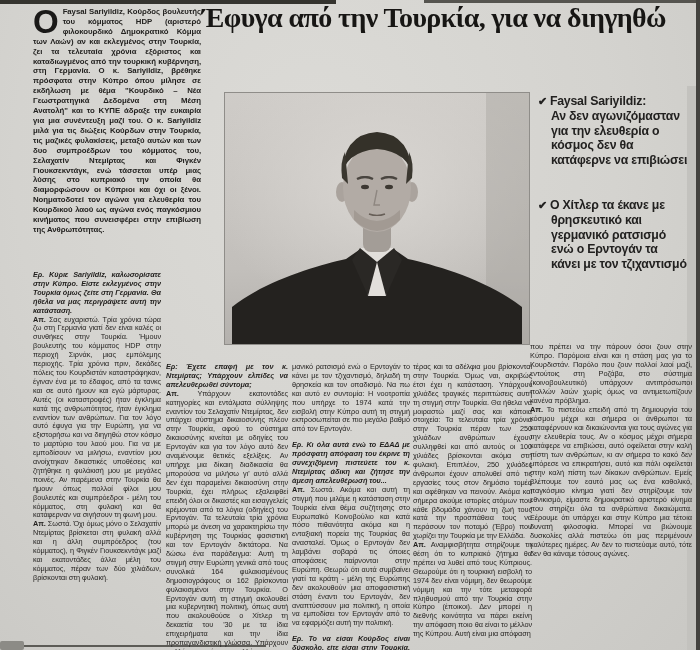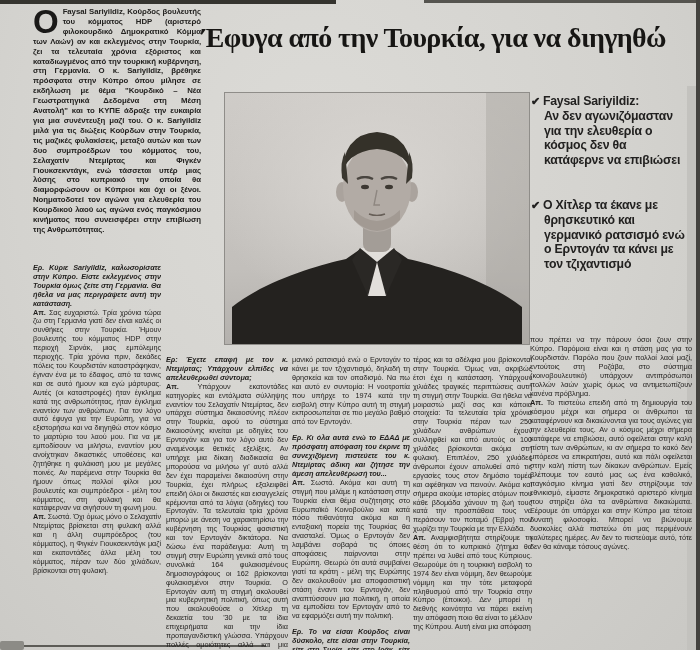--- a/index.html
+++ b/index.html
@@ -25,21 +25,21 @@
     font-size:7.8px;line-height:9.9px;font-weight:bold;
     text-align:justify;letter-spacing:-0.05px;color:#232220;
   }
   .dropcap{
     float:left;font-size:33px;line-height:27px;padding:1px 4px 0 0;
     font-weight:bold;color:#1a1918;
   }
 
   
   .headline{
-    left:176px;top:20px;width:516px;text-align:center;
+    left:176px;top:0;width:516px;text-align:center;
     font-family:"Liberation Serif",serif;font-weight:bold;
     font-size:28px;line-height:36px;letter-spacing:-0.6px;color:#171614;
   }
 
   
   .photo{left:224px;top:92px;width:306px;height:253px;}
   .photo svg{display:block;}
 
   
   .col{
@@ -48,29 +48,29 @@
     letter-spacing:-0.05px;color:#211f1d;
   }
   .col-1{left:33px;top:255px;width:128px;height:395px;}
   .col-2{left:166px;width:122px;}
   .col-3{left:292px;width:118px;}
   .col-4{left:413px;width:119px;}
   .col-5{left:530px;top:326px;width:162px;height:324px;font-size:7.4px;line-height:9px;}
   .para{margin:0;}
   .para.question{font-weight:bold;font-style:italic;}
   .para.question{margin-top:7px;}
-  .para:first-child{margin-top:9px;}
+  .para:first-child{margin-top:16px;}
   .para b{font-weight:bold;}
 
   
   .quotes{left:531px;top:94px;width:158px;}
   .quote{
     font-weight:bold;font-size:12.3px;line-height:14.8px;
     color:#222120;margin:0 0 30px 0;
-    padding-left:13px;text-indent:-13px;letter-spacing:-0.2px;
+    padding-left:20px;text-indent:-13px;letter-spacing:-0.2px;
   }
   .quote .check{font-size:11px;}
 </style>
 </head>
 <body>
 
 <div class="abs edge-top-left"></div>
 <div class="abs edge-top-right"></div>
 <div class="abs edge-right-dark"></div>
 <div class="abs edge-right-light"></div>

